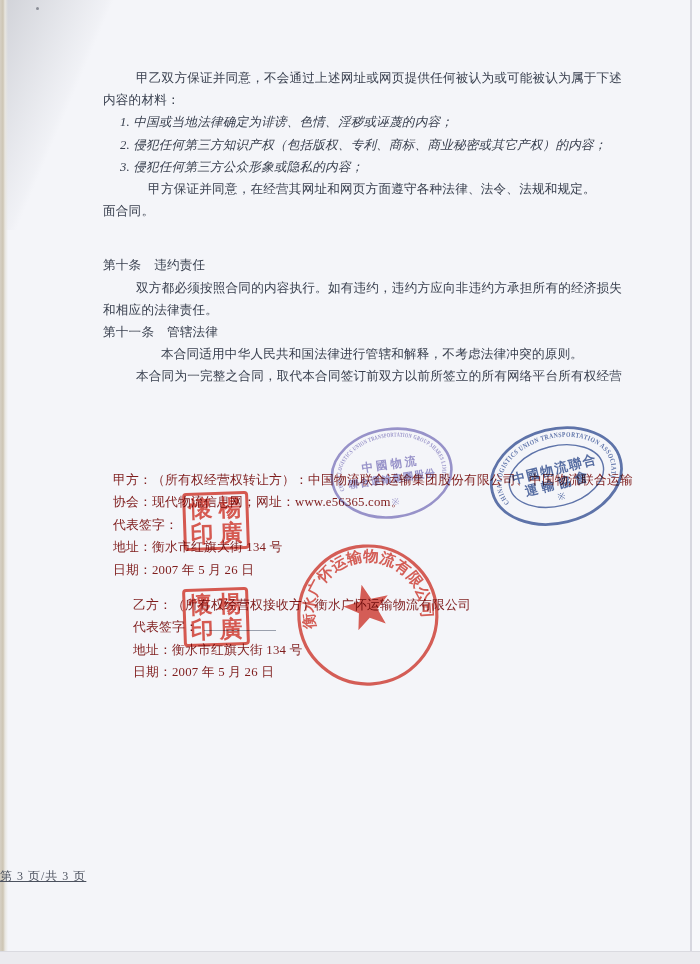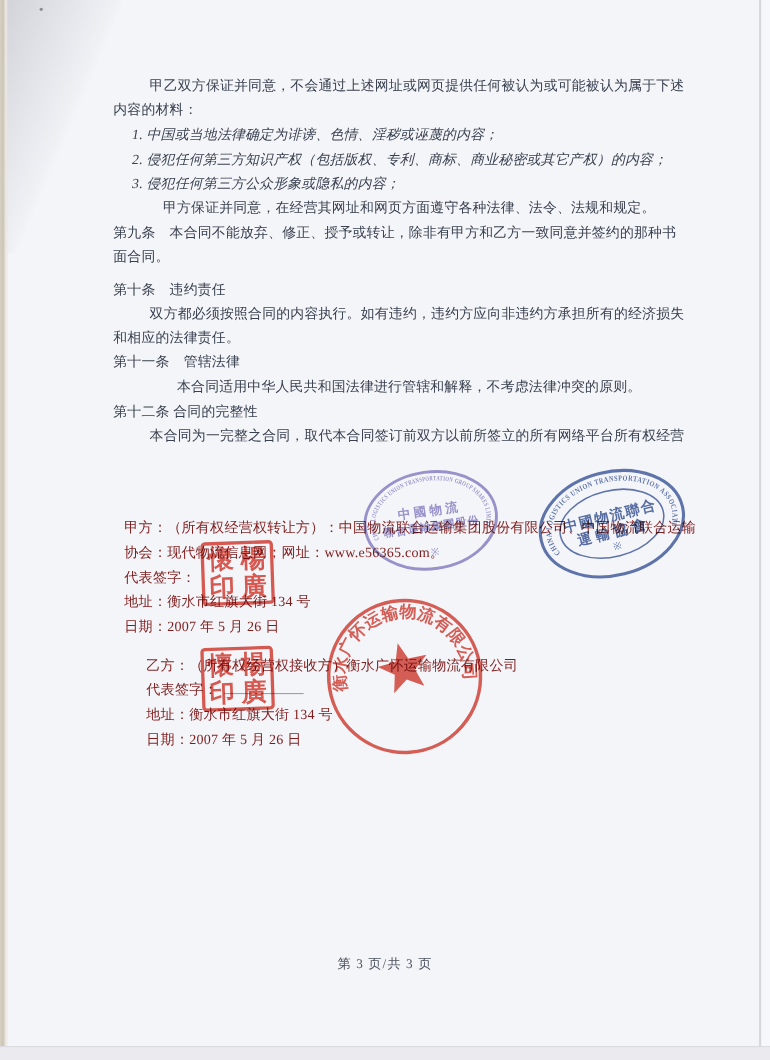--- a/index.html
+++ b/index.html
@@ -17,27 +17,27 @@
   .edge-right{position:absolute;right:8px;top:0;bottom:0;width:2px;background:rgba(178,180,190,.45);}
   .edge-right-col{position:absolute;right:0;top:0;bottom:0;width:8px;background:#f7f8fb;}
   .edge-bottom{position:absolute;left:0;right:0;bottom:0;height:12px;background:#ebebef;border-top:1px solid #dadae0;}
   .speck{position:absolute;left:36px;top:7px;width:3px;height:3px;background:#8a8d96;border-radius:50%;}
   
   .doc-body{position:absolute;left:103px;top:67px;width:505px;
     font-size:12.6px;line-height:22.2px;color:#39404f;letter-spacing:0.2px;}
   .ln{white-space:nowrap;}
   .ind2{padding-left:33px;text-align:center;}
   .ind1{padding-left:17px;font-style:italic;}
-  .gap-above{margin-top:7px;}
+  .gap-above{margin-top:32px;}
   .party{position:absolute;left:113px;width:540px;font-size:12.8px;line-height:22.4px;color:#7f1d1d;letter-spacing:0.2px;}
   .party-a{top:469px;}
   .party-b{top:594px;margin-left:20px;}
   .sig-line{display:inline-block;width:72px;border-bottom:1px solid #9aa0ad;height:11px;margin-left:6px;}
-  .footer{position:absolute;left:0;right:0;top:868px;text-align:center;
-    font-size:12px;color:#4c525f;letter-spacing:1px;}
+  .footer{position:absolute;left:0;right:0;top:868px;
+    font-size:12px;color:#4c525f;letter-spacing:1px;text-decoration:underline;}
   
   .stamp{position:absolute;mix-blend-mode:multiply;pointer-events:none;}
   .stamp-group{left:317px;top:416px;transform:rotate(-8deg);opacity:.78;}
   .stamp-assoc{left:477px;top:414px;transform:rotate(-14deg);opacity:.85;}
   .stamp-round{left:293px;top:540px;transform:rotate(-4deg);opacity:.85;}
   .name-seal{position:absolute;width:58px;height:50px;border:3.5px solid #d8382c;
     border-radius:4px;display:grid;grid-template-columns:1fr 1fr;align-items:center;justify-items:center;
     color:#d8382c;font-weight:bold;font-size:23px;line-height:24px;
     mix-blend-mode:multiply;opacity:.82;transform:rotate(-2deg);padding:1px;}
   .seal-a{left:183px;top:492px;}
@@ -53,28 +53,26 @@
 <div class="edge-bottom"></div>
 <div class="speck"></div>
 
 <div class="doc-body">
   <div class="ln ind2">甲乙双方保证并同意，不会通过上述网址或网页提供任何被认为或可能被认为属于下述</div>
   <div class="ln">内容的材料：</div>
   <div class="ln ind1">1. 中国或当地法律确定为诽谤、色情、淫秽或诬蔑的内容；</div>
   <div class="ln ind1">2. 侵犯任何第三方知识产权（包括版权、专利、商标、商业秘密或其它产权）的内容；</div>
   <div class="ln ind1">3. 侵犯任何第三方公众形象或隐私的内容；</div>
   <div class="ln ind2">甲方保证并同意，在经营其网址和网页方面遵守各种法律、法令、法规和规定。</div>
-  <div class="ln">第九条　本合同不能放弃、修正、授予或转让，除非有甲方和乙方一致同意并签约的那种书</div>
   <div class="ln">面合同。</div>
   <div class="ln gap-above">第十条　违约责任</div>
   <div class="ln ind2">双方都必须按照合同的内容执行。如有违约，违约方应向非违约方承担所有的经济损失</div>
   <div class="ln">和相应的法律责任。</div>
   <div class="ln">第十一条　管辖法律</div>
   <div class="ln ind2">本合同适用中华人民共和国法律进行管辖和解释，不考虑法律冲突的原则。</div>
-  <div class="ln">第十二条 合同的完整性</div>
   <div class="ln ind2">本合同为一完整之合同，取代本合同签订前双方以前所签立的所有网络平台所有权经营</div>
 </div>
 
 <div class="party party-a">
   <div class="ln">甲方：（所有权经营权转让方）：中国物流联合运输集团股份有限公司、中国物流联合运输</div>
   <div class="ln">协会：现代物流信息网；网址：www.e56365.com。</div>
   <div class="ln">代表签字：</div>
   <div class="ln">地址：衡水市红旗大街 134 号</div>
   <div class="ln">日期：2007 年 5 月 26 日</div>
 </div>

